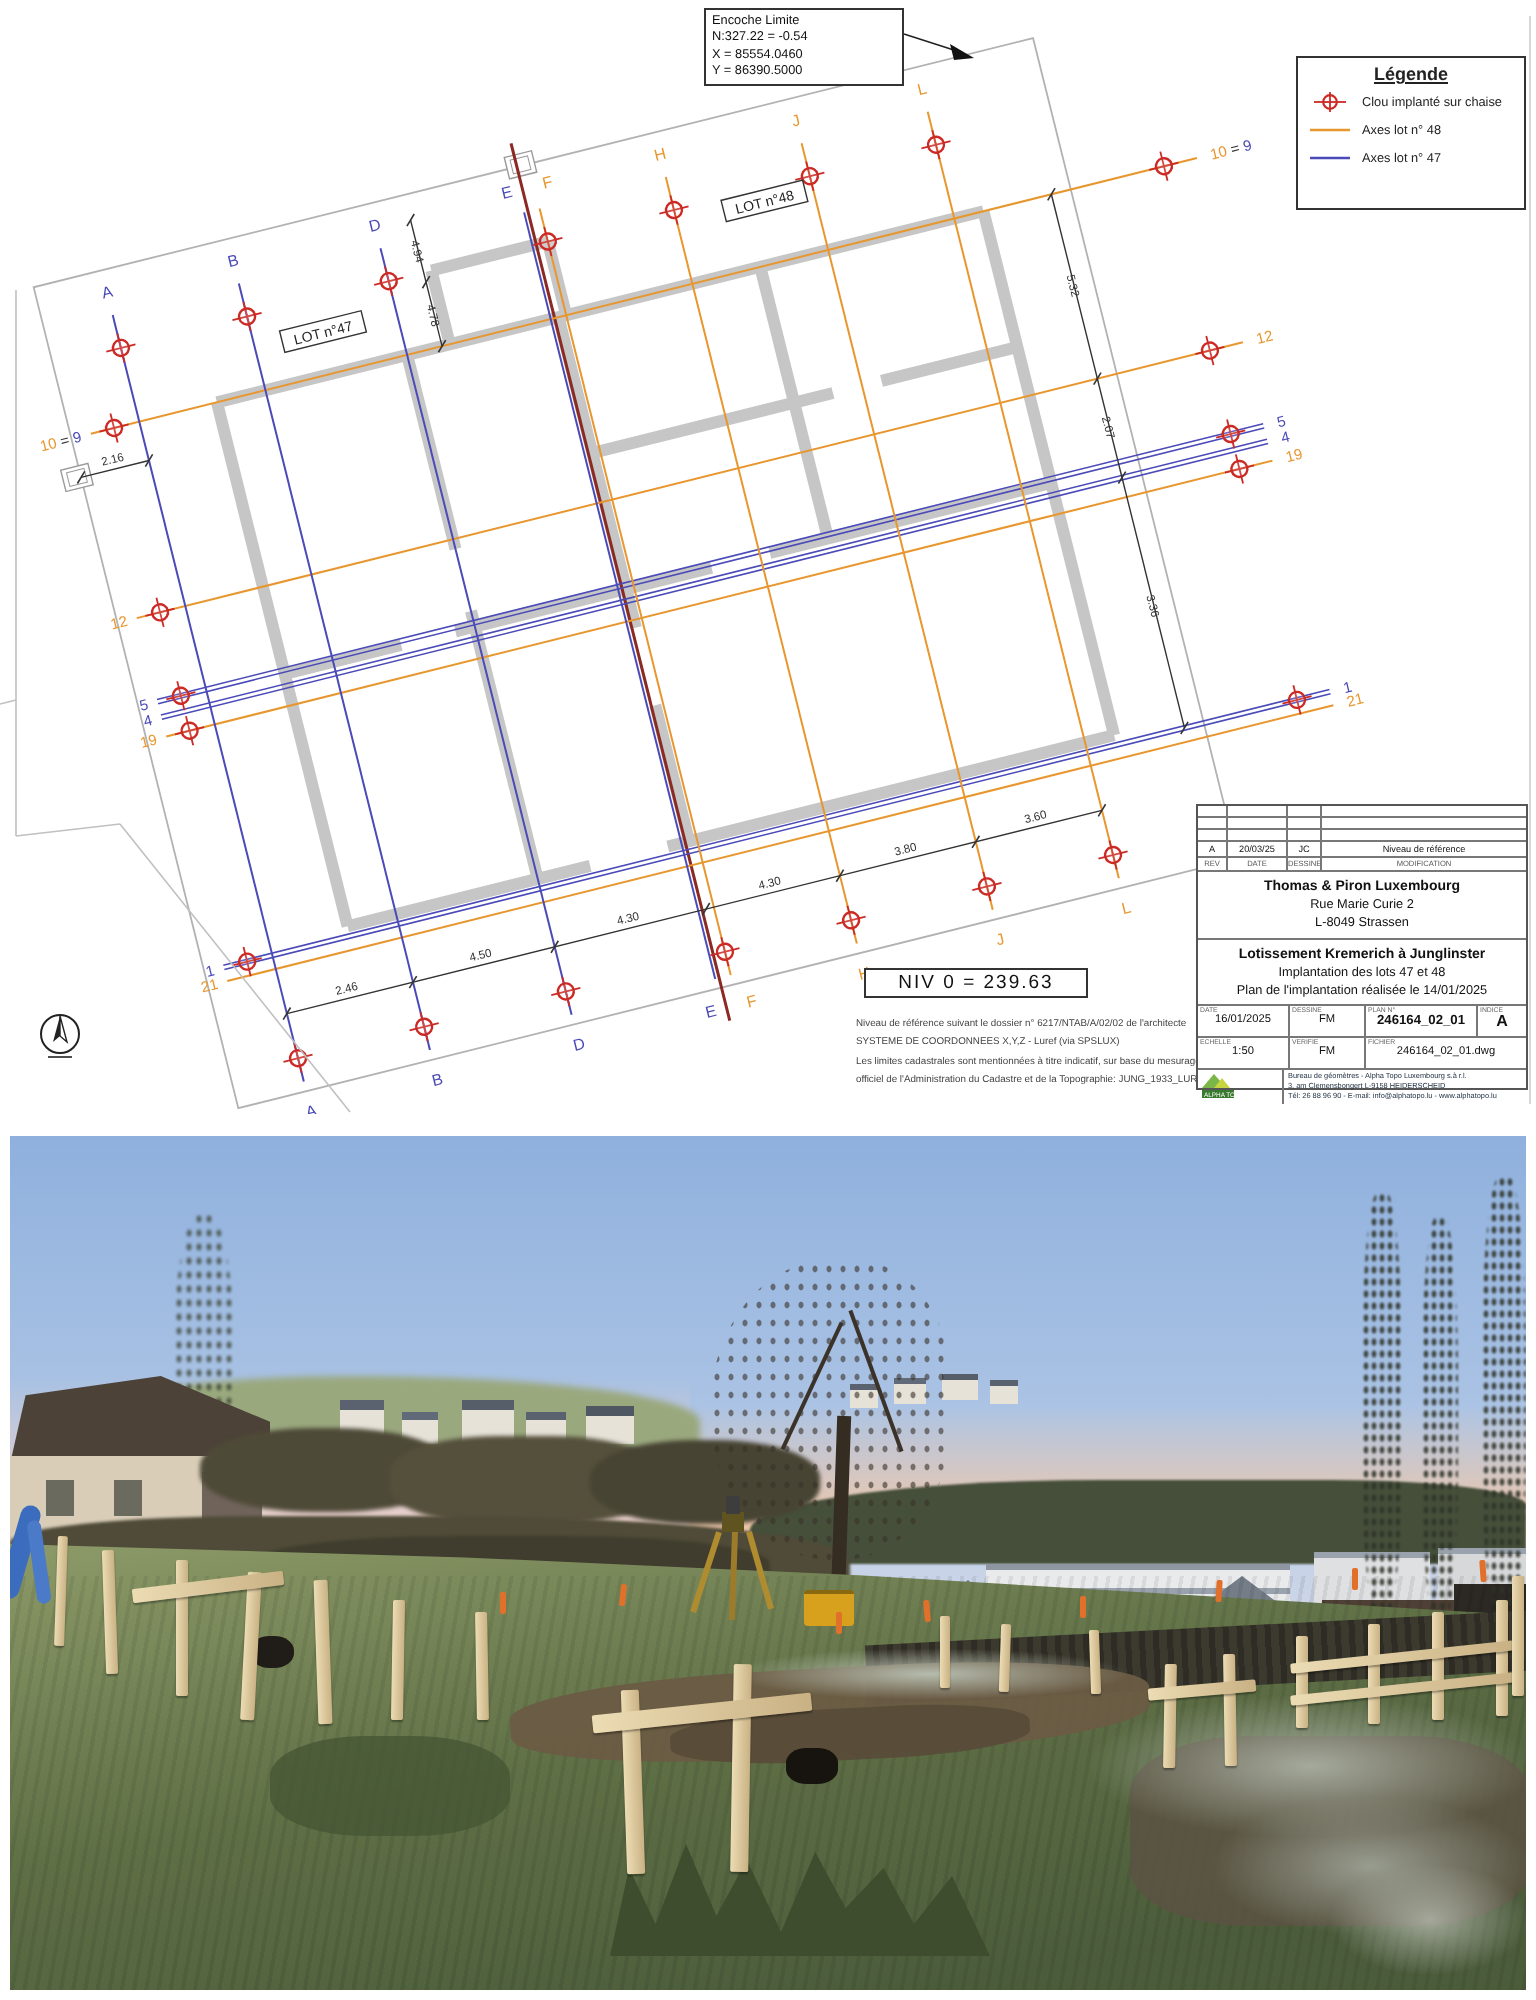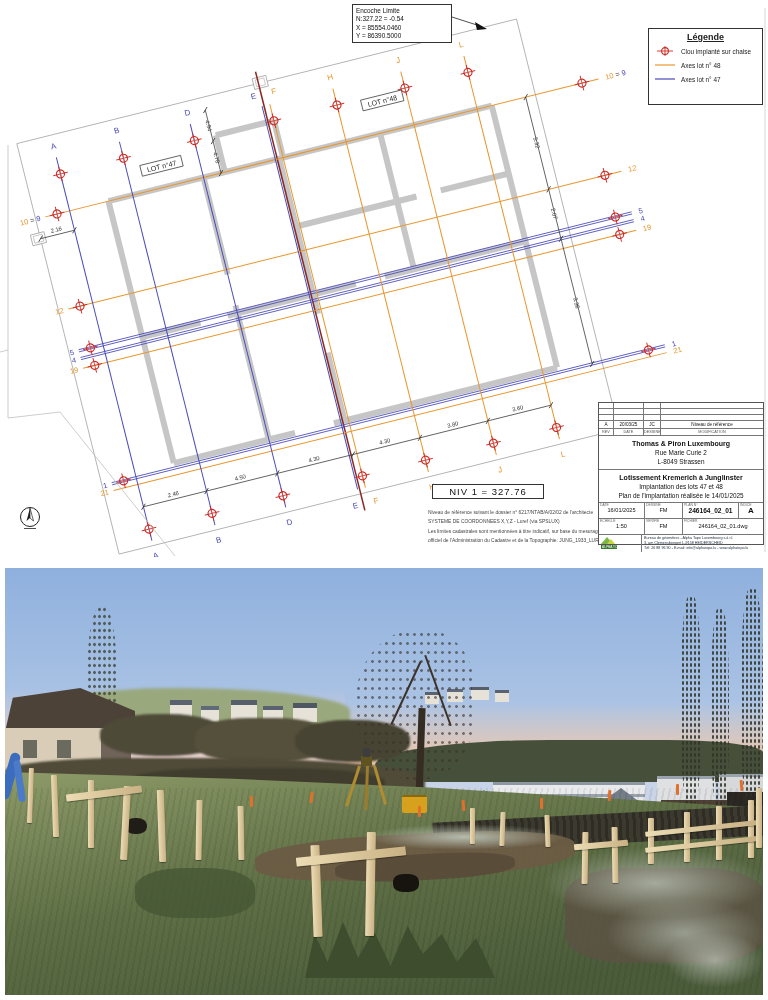--- a/index.html
+++ b/index.html
@@ -321,21 +321,21 @@
       </div>
     </div>
 
     <div id="callout" class="box">
       <div>Encoche Limite</div>
       <div>N:327.22 = -0.54</div>
       <div>X = 85554.0460</div>
       <div>Y = 86390.5000</div>
     </div>
 
-    <div id="niv-box" class="box">NIV 1 = 327.76</div>
+    <div id="niv-box" class="box">NIV 0 = 239.63</div>
 
     <div id="plan-notes">
       <div>Niveau de référence suivant le dossier n° 6217/NTAB/A/02/02 de l'architecte</div>
       <div>SYSTEME DE COORDONNEES X,Y,Z - Luref (via SPSLUX)</div>
       <div>Les limites cadastrales sont mentionnées à titre indicatif, sur base du mesurage officiel de l'Administration du Cadastre et de la Topographie: JUNG_1933_LUR</div>
     </div>
 
     <div id="titleblock">
       <div class="tb-row tb-emptyrow">
           <div class="tb-cell tb-c1"></div>

